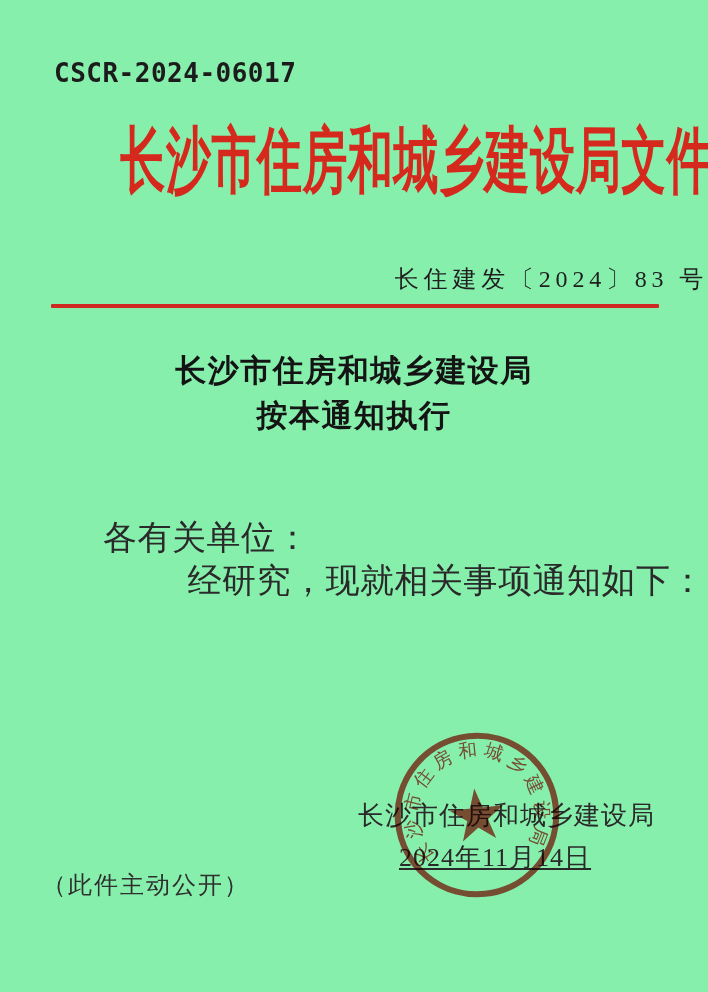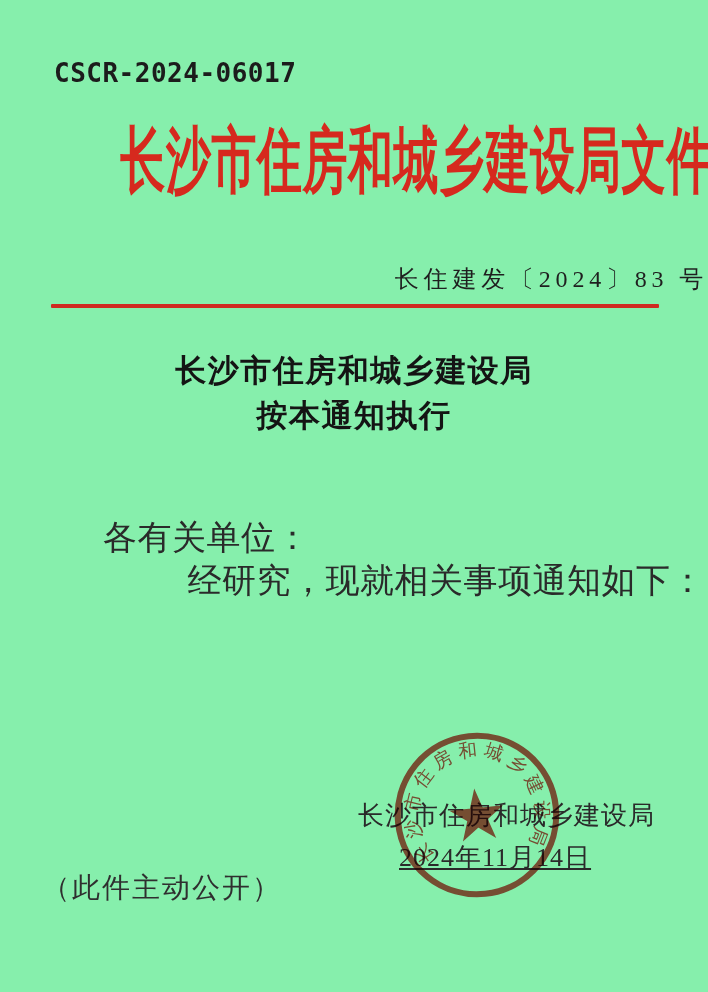--- a/index.html
+++ b/index.html
@@ -99,21 +99,21 @@
     font-size: 26px;
     letter-spacing: 1px;
     color: #2a2a2a;
     white-space: nowrap;
     text-decoration: underline;
   }
   .footer-note {
     position: absolute;
     left: 42px;
     top: 869px;
-    font-size: 28px;
+    font-size: 24px;
     letter-spacing: 2px;
     color: #2f2f2f;
     white-space: nowrap;
   }
   .seal {
     position: absolute;
     left: 388px;
     top: 726px;
     width: 178px;
     height: 178px;

